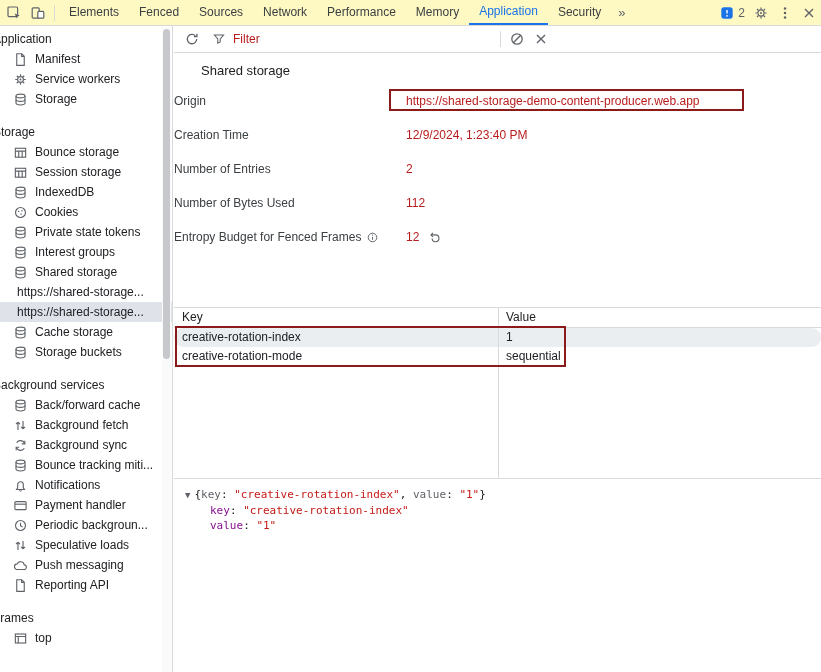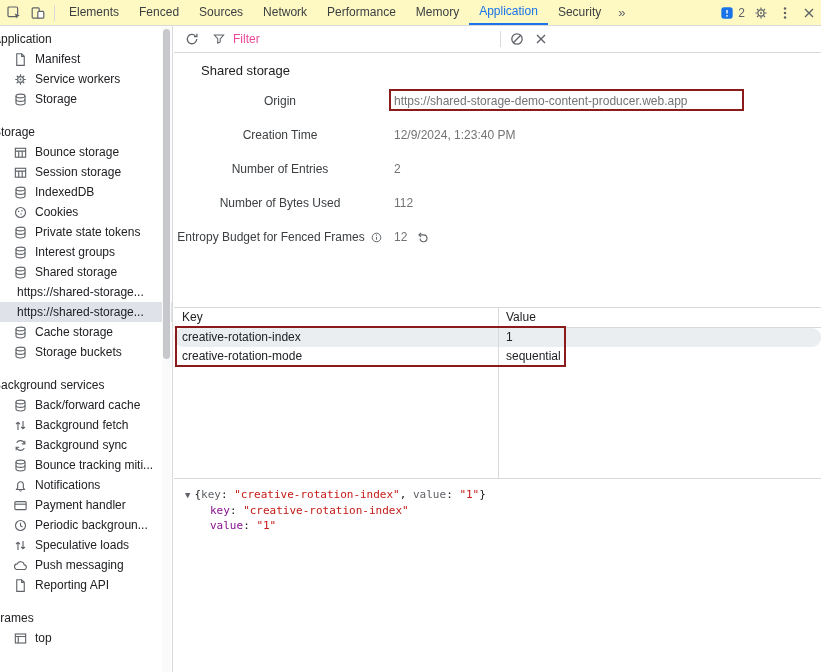--- a/index.html
+++ b/index.html
@@ -33,28 +33,28 @@
   .tree-item .ico { width:15px; height:15px; color:#5f6368; flex:none; }
   .tree-item.child { padding-left:17px; }
   .tree-item.selected { background:#dfe3e9; }
   .sb-scroll { position:absolute; top:1px; right:1px; width:9px; bottom:0; background:#fafafa; }
   .sb-thumb { position:absolute; top:2px; left:1px; width:7px; height:330px; background:#c6c8cb; border-radius:4px; }
   
   .main { position:absolute; top:26px; left:174px; right:0; bottom:0; background:#fff; }
   .content-toolbar { position:absolute; top:0; left:0; right:0; height:27px; border-bottom:1px solid #d9d9d9;
                      display:flex; align-items:center; padding-left:6px; }
   .filter-box { display:flex; align-items:center; gap:7px; margin-left:8px; width:284px; cursor:text; }
-  .filter-box .placeholder { color:#ec4899; }
+  .filter-box .placeholder { color:#b91c1c; }
   .panel-title { position:absolute; top:37px; left:27px; font-size:13px; font-weight:500; color:#202124; }
   .fields { position:absolute; top:58px; left:0; right:0; }
   .field-row { display:flex; align-items:center; height:34px; }
-  .f-label { width:212px; display:flex; justify-content:center; align-items:center; gap:5px;
+  .f-label { width:212px; display:flex; justify-content:flex-start; align-items:center; gap:5px;
              color:#3c4043; flex:none; }
   .f-label svg { width:13px; height:13px; color:#5f6368; }
-  .f-value { margin-left:8px; color:#737373; display:flex; align-items:center; gap:9px; }
+  .f-value { margin-left:20px; color:#b91c1c; display:flex; align-items:center; gap:9px; }
   .f-value svg { width:14px; height:14px; color:#5f6368; cursor:pointer; }
   
   .dg { position:absolute; top:281px; left:0; right:0; height:172px; border-top:1px solid #d9d9d9;
         border-bottom:1px solid #d9d9d9; }
   .dg-vline { position:absolute; left:324px; top:0; bottom:0; width:1px; background:#d9d9d9; }
   .dg-header { height:20px; display:flex; border-bottom:1px solid #d9d9d9; background:#fff; }
   .dg-col { line-height:19px; color:#202124; }
   .dg-col.key { width:324px; padding-left:8px; flex:none; }
   .dg-col.val { flex:1; padding-left:8px; }
   .dg-row { height:19px; display:flex; cursor:pointer; }

